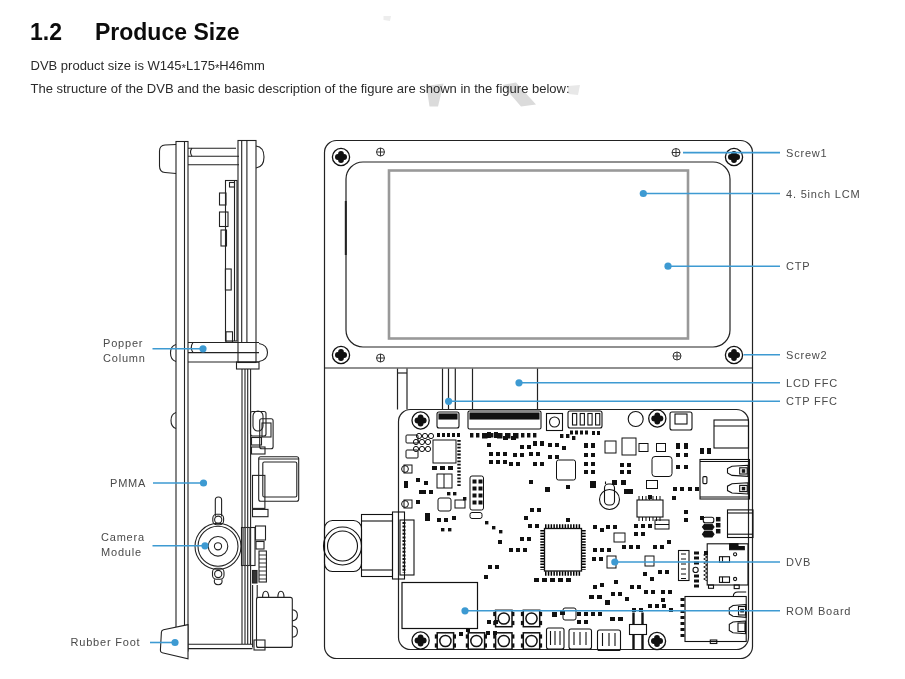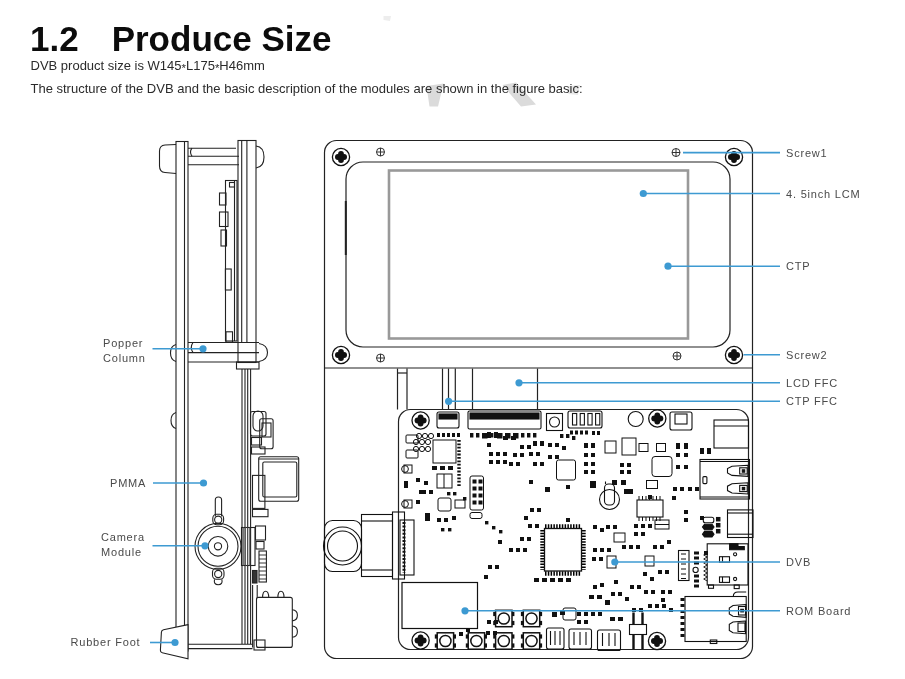--- a/index.html
+++ b/index.html
@@ -1,38 +1,38 @@
 <!DOCTYPE html>
 <html><head>
 <meta charset="utf-8">
 <style>
   html,body{margin:0;padding:0;background:#fff;}
   #page{position:relative;width:905px;height:679px;background:#fff;overflow:hidden;
         font-family:"Liberation Sans",sans-serif;}
-  #t1{position:absolute;left:30px;top:19px;font-size:35px;font-weight:bold;color:#0c0c0c;
+  #t1{position:absolute;left:30px;top:19px;font-size:23px;font-weight:bold;color:#0c0c0c;
       letter-spacing:0px;}
   #t1 .gap{display:inline-block;width:33px;}
   .body-line{position:absolute;left:30.5px;font-size:13px;color:#2b2b2b;}
   .lowstar{display:inline-block;transform:translateY(0.18em);font-size:0.88em;}
   svg{position:absolute;left:0;top:0;}
 </style>
 </head>
 <body>
 <div id="page">
   <svg width="905" height="679" viewBox="0 0 905 679" style="z-index:0">
     <g fill="#dbdbdb" stroke="none">
       <path d="M426.5 86 L443.5 83.5 L438 106.5 L429.5 106.5 Z"></path>
       <path d="M502.5 85 L516 82.5 L536 104.5 L521 106.5 Z"></path>
       <path d="M567.5 86 L580 85 L578 95 L568.5 94 Z" fill="#e8e8e8"></path>
       <path d="M383.5 16 L391 16 L390 21 L383.5 20 Z" fill="#ededed"></path>
     </g>
   </svg>
   <div id="t1" style="position:absolute;">1.2<span class="gap"></span>Produce Size</div>
   <div class="body-line" style="top:57.5px;">DVB product size is W145<span class="lowstar">*</span>L175<span class="lowstar">*</span>H46mm</div>
-  <div class="body-line" style="top:81px;">The structure of the DVB and the basic description of the modules are shown in the figure basic:</div>
+  <div class="body-line" style="top:81px;">The structure of the DVB and the basic description of the figure are shown in the figure below:</div>
 
   <svg width="905" height="679" viewBox="0 0 905 679" fill="none" stroke-linecap="butt">
     <defs>
       <g id="bigscrew">
         <circle r="8.6" fill="#fff" stroke="#111" stroke-width="1.3"></circle>
         <circle cx="-3.1" cy="0" r="2.9" fill="#111" stroke="none"></circle>
         <circle cx="3.1" cy="0" r="2.9" fill="#111" stroke="none"></circle>
         <circle cx="0" cy="-3.1" r="2.9" fill="#111" stroke="none"></circle>
         <circle cx="0" cy="3.1" r="2.9" fill="#111" stroke="none"></circle>
         <circle r="3.1" fill="#111" stroke="none"></circle>

